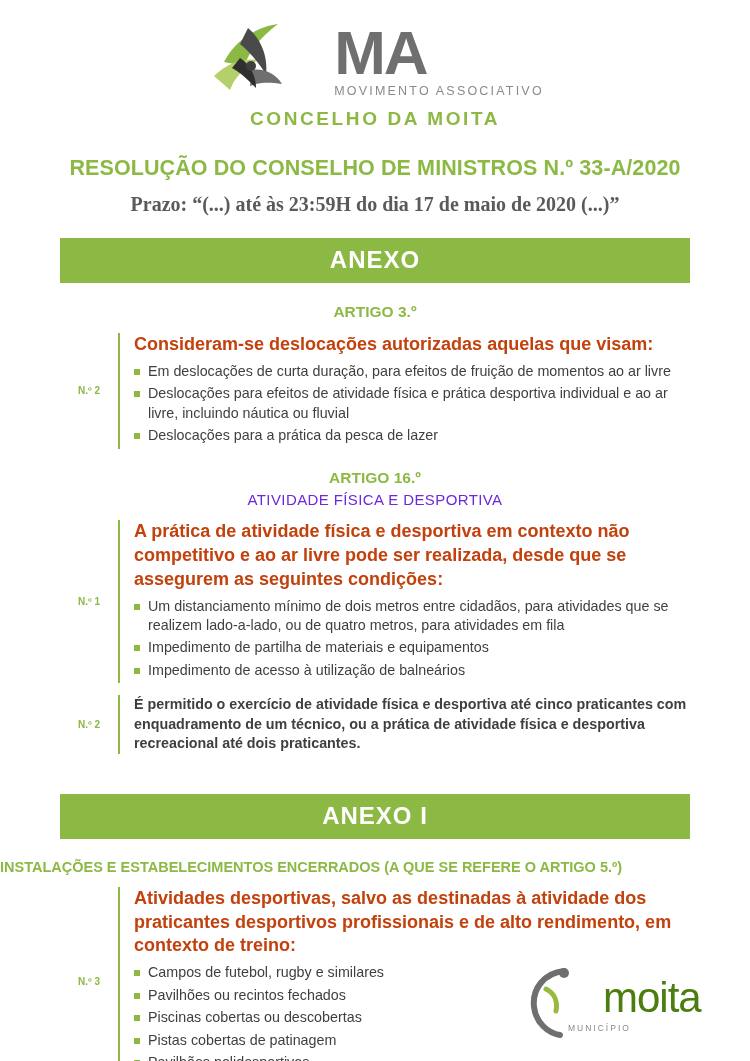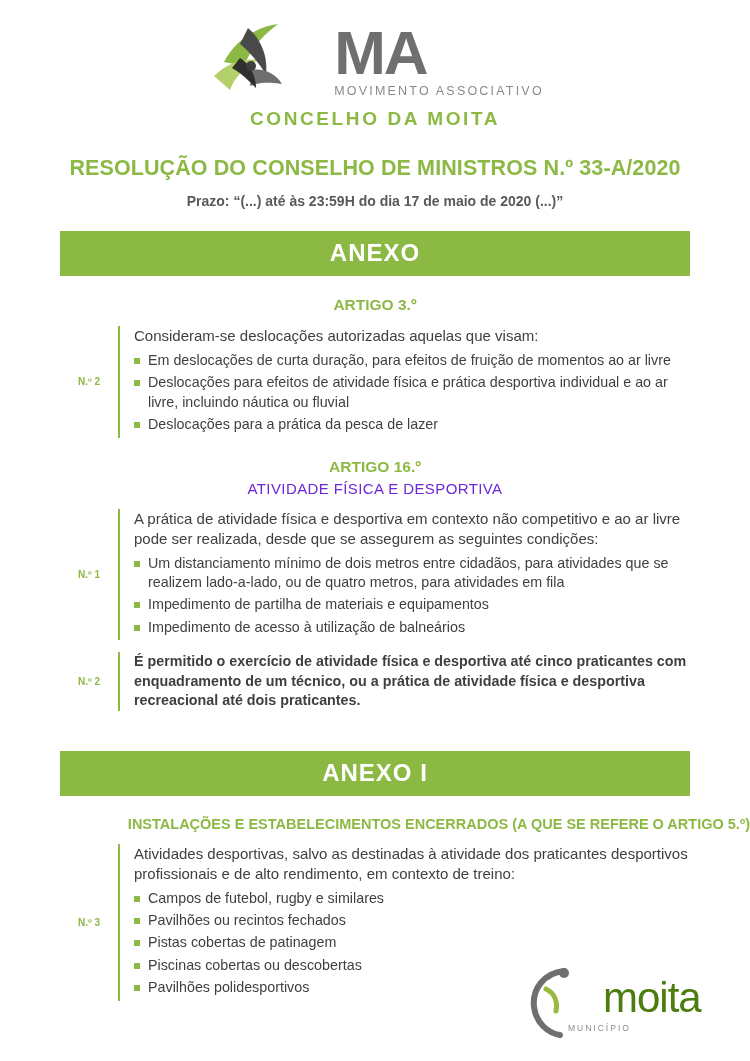--- a/index.html
+++ b/index.html
@@ -57,23 +57,24 @@
     text-align: center;
     color: #8cb944;
     font-size: 21.5px;
     font-weight: bold;
     margin-top: 26px;
     letter-spacing: 0.1px;
   }
   .subheadline {
     text-align: center;
     color: #5a5a5a;
-    font-size: 14px;
+    font-size: 20px;
     font-weight: bold;
     margin-top: 12px;
+    font-family: Liberation Serif, serif;
   }
 
   
   .banner {
     background: #8cb944;
     color: #ffffff;
     text-align: center;
     font-size: 24px;
     font-weight: bold;
     letter-spacing: 1px;
@@ -90,21 +91,21 @@
     margin-top: 20px;
   }
   .article-subtitle {
     text-align: center;
     color: #6d28d9;
     font-size: 15px;
     margin-top: 4px;
     letter-spacing: 0.4px;
   }
   .anexo1-title {
-    text-align: right;
+    text-align: left;
     color: #8cb944;
     font-weight: bold;
     font-size: 14.5px;
     margin-top: 20px;
   }
 
   
   .block {
     display: flex;
     align-items: center;
@@ -117,23 +118,23 @@
     color: #8cb944;
     font-weight: bold;
     font-size: 10px;
   }
   .block-body {
     flex: 1;
     border-left: 2px solid #8cb944;
     padding-left: 14px;
   }
   .block-lead {
-    font-weight: normal;
-    font-size: 15px;
-    color: #404040;
+    font-weight: bold;
+    font-size: 18px;
+    color: #c2410c;
     line-height: 1.33;
   }
   .bullets { margin-top: 5px; }
   .bullet {
     position: relative;
     padding-left: 14px;
     font-size: 14.3px;
     line-height: 1.36;
     color: #3f3f3f;
     margin-bottom: 3px;
@@ -244,22 +245,22 @@
 
 <div class="anexo1-title">INSTALAÇÕES E ESTABELECIMENTOS ENCERRADOS (A QUE SE REFERE O ARTIGO 5.º)</div>
 
 <div class="block">
   <div class="block-num">N.º 3</div>
   <div class="block-body">
     <div class="block-lead">Atividades desportivas, salvo as destinadas à atividade dos praticantes desportivos profissionais e de alto rendimento, em contexto de treino:</div>
     <div class="bullets">
       <div class="bullet">Campos de futebol, rugby e similares</div>
       <div class="bullet">Pavilhões ou recintos fechados</div>
+      <div class="bullet">Piscinas cobertas ou descobertas</div>
       <div class="bullet">Pistas cobertas de patinagem</div>
-      <div class="bullet">Piscinas cobertas ou descobertas</div>
       <div class="bullet">Pavilhões polidesportivos</div>
     </div>
   </div>
 </div>
 
 <div class="footer-logo">
   <div style="position:relative;height:72px;">
     <span style="position:absolute;left:0;top:-4px;">
       <svg viewBox="0 0 52 74" width="52" height="74" aria-hidden="true">
         <path d="M40 4 C20 6, 8 22, 10 40 C12 56, 24 66, 36 68" fill="none" stroke="#6f6f6f" stroke-width="6" stroke-linecap="round"></path>

